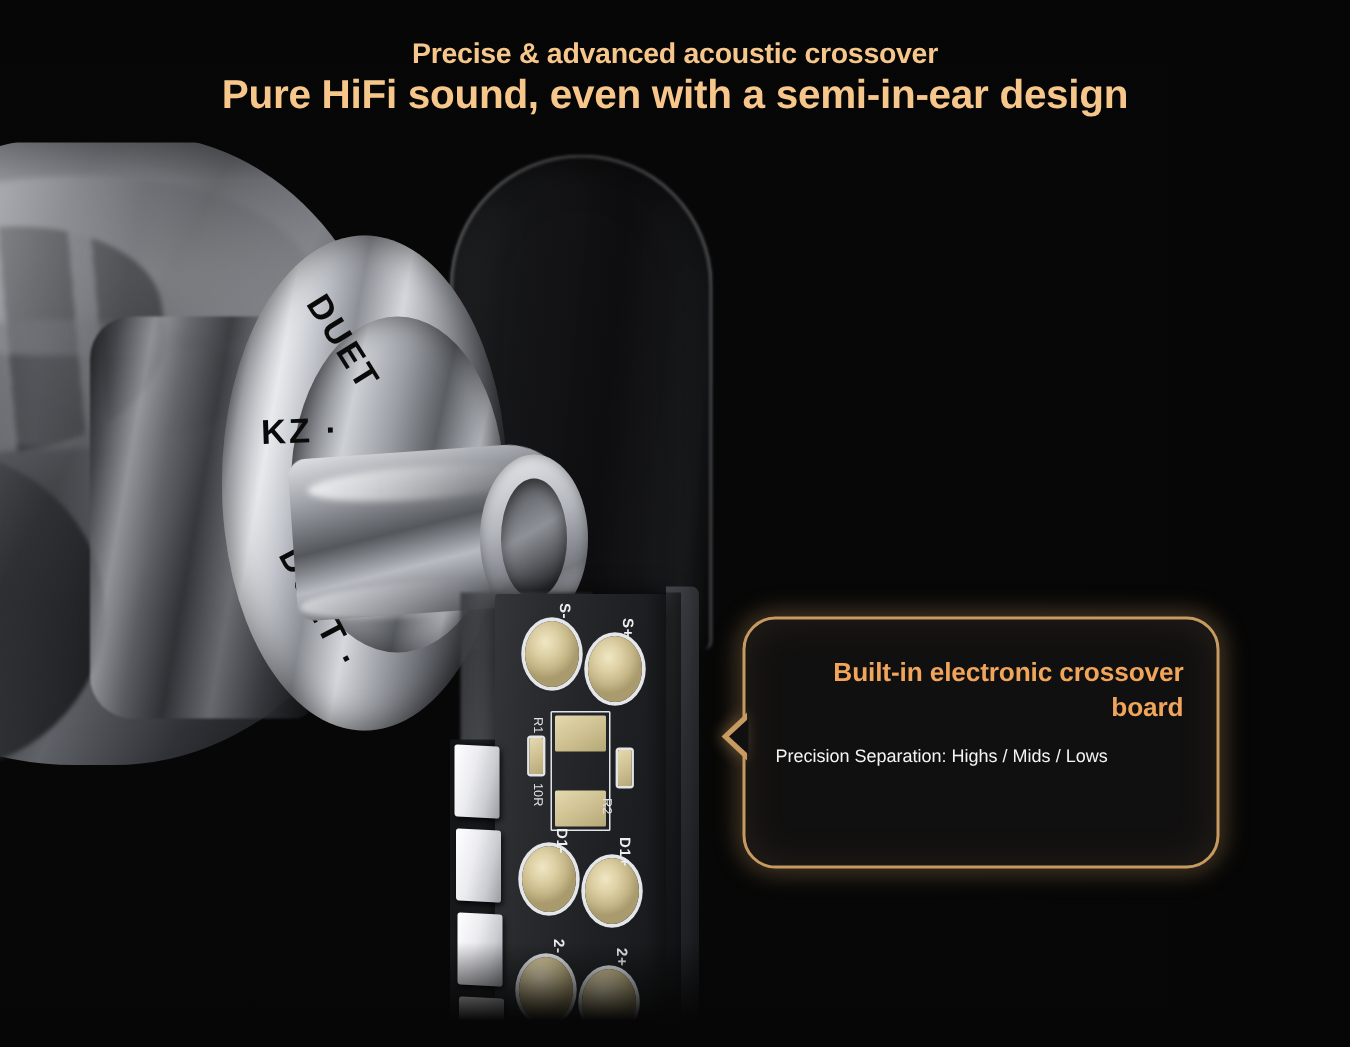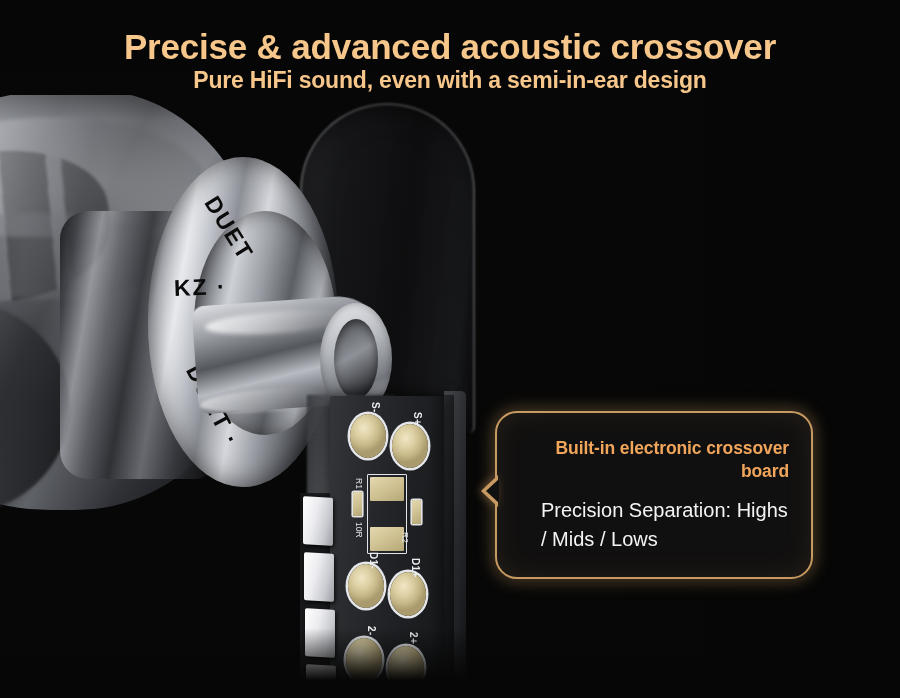--- a/index.html
+++ b/index.html
@@ -14,26 +14,26 @@
   .stage { position:absolute; inset:0; width:900px; height:698px; overflow:hidden; background:#070707; }
 
   
   .headline {
     position:absolute; left:0; top:26px; width:900px;
     text-align:center; z-index:60;
     line-height:1.18; letter-spacing:-0.2px;
   }
   .headline .hl {
     display:block;
-    font-size:35px;
+    font-size:19px;
     font-weight:bold;
     color:#f6c68a;
     white-space:nowrap;
   }
-  .headline .hl2 { font-size:23px; }
+  .headline .hl2 { font-size:27px; }
 
   
   .photo { position:absolute; left:0; top:95px; width:900px; height:603px; overflow:hidden; }
 
   
   .shell {
     position:absolute; left:-165px; top:-5px; width:430px; height:420px;
     border-radius:52% 40% 44% 50% / 50% 48% 50% 50%;
     background:
       radial-gradient(120% 90% at 62% 22%, rgba(235,235,238,.50) 0%, rgba(150,152,158,.34) 28%, rgba(52,54,58,.30) 60%, rgba(10,10,12,.05) 86%),
@@ -253,24 +253,23 @@
     color:#f0a55a;
     font-size:17.5px;
     font-weight:bold;
     line-height:1.32;
     letter-spacing:-.1px;
     text-align:right;
   }
   .callout-body {
     margin-top:13px;
     color:#f3f4f6;
-    font-size:20px;
+    font-size:12px;
     line-height:1.42;
     font-weight:normal;
-    margin-left:24px;
   }
   .callout-tail {
     position:absolute; left:-16px; top:62px;
     width:0; height:0;
     border-top:16px solid transparent;
     border-bottom:16px solid transparent;
     border-right:17px solid #c79a62;
     z-index:71;
     filter:drop-shadow(-2px 0 5px rgba(199,154,98,.45));
   }

